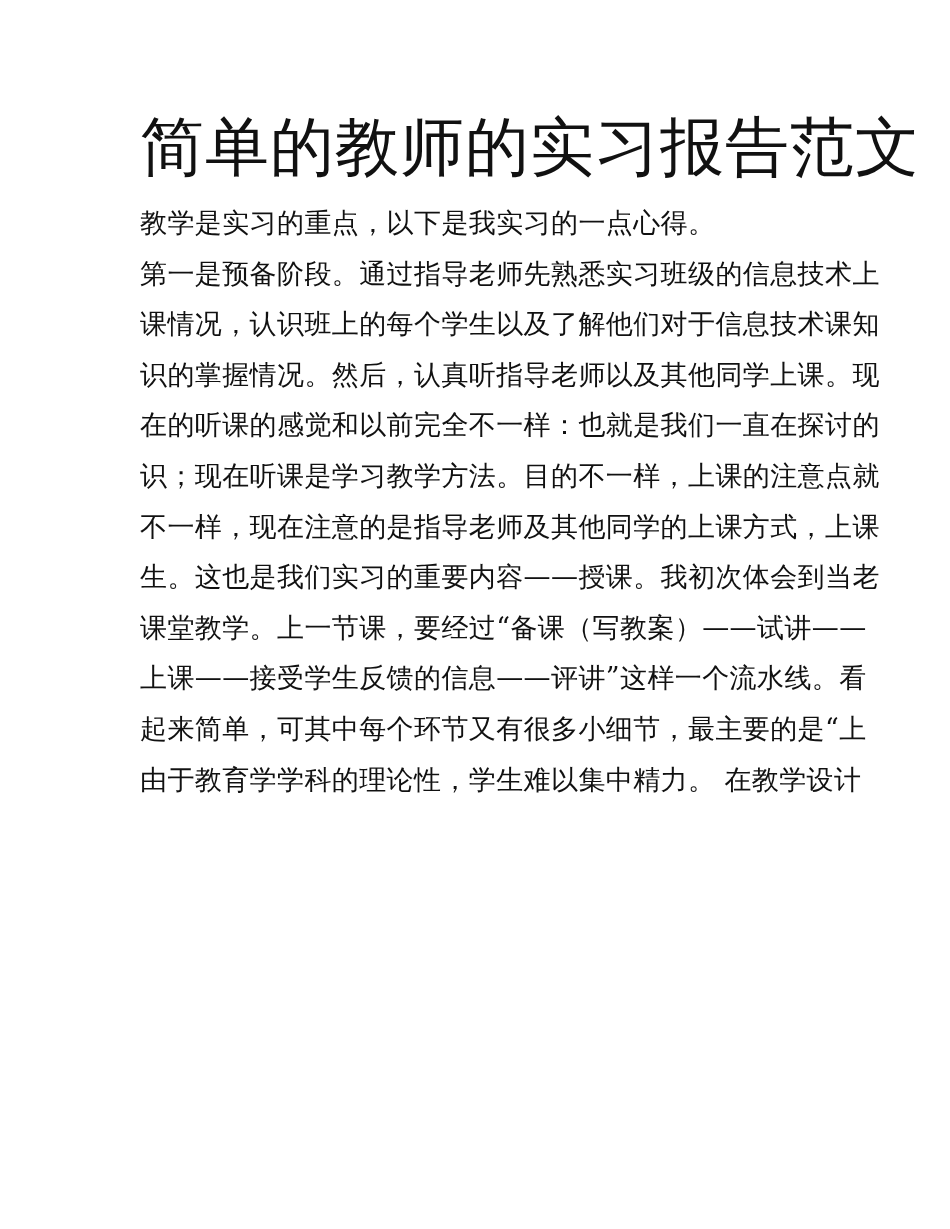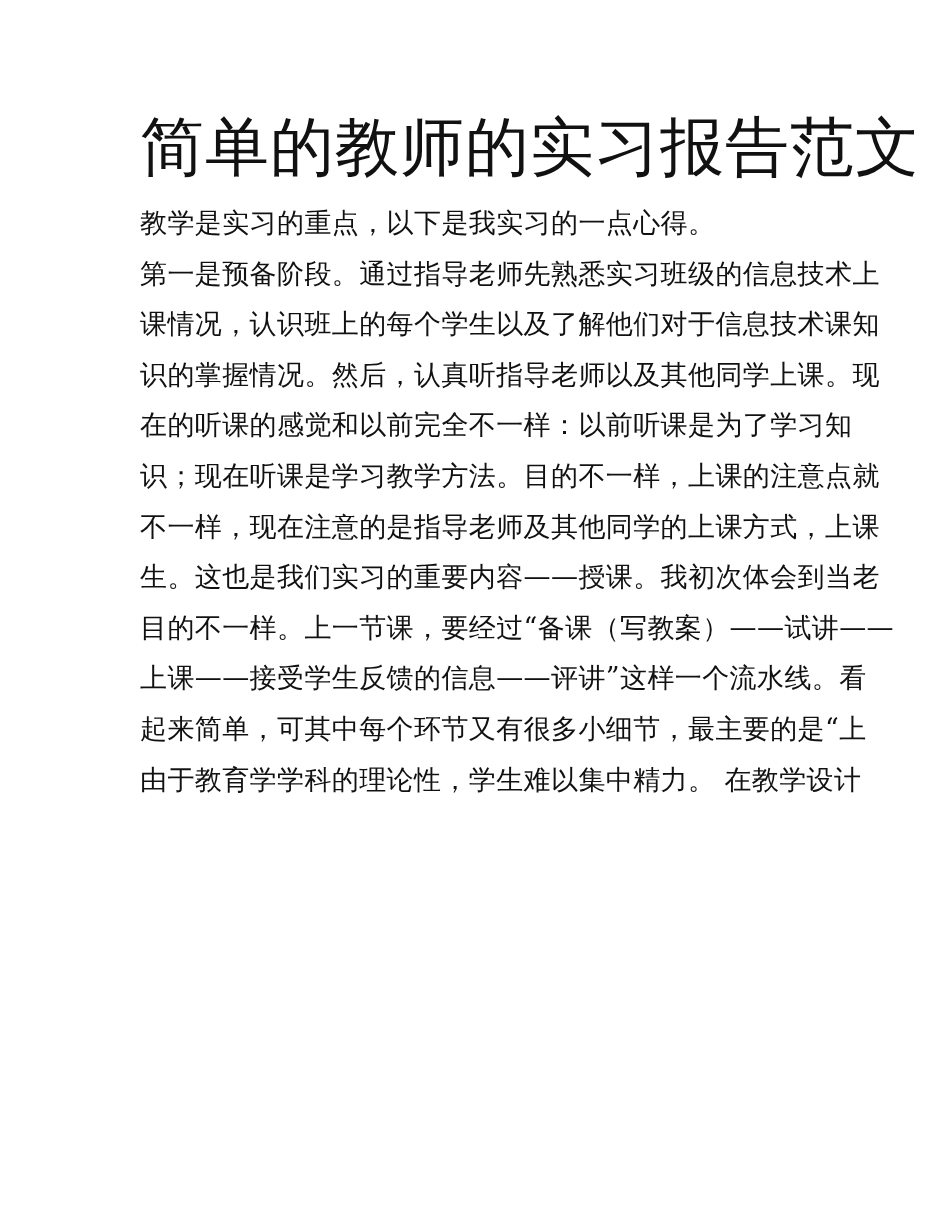--- a/index.html
+++ b/index.html
@@ -53,22 +53,22 @@
 <body>
 
 <div class="page">
   <h1 class="title">简单的教师的实习报告范文</h1>
 
   <div class="body-text">
     <span class="line">教学是实习的重点，以下是我实习的一点心得。</span>
     <span class="line">第一是预备阶段。通过指导老师先熟悉实习班级的信息技术上</span>
     <span class="line">课情况，认识班上的每个学生以及了解他们对于信息技术课知</span>
     <span class="line">识的掌握情况。然后，认真听指导老师以及其他同学上课。现</span>
-    <span class="line">在的听课的感觉和以前完全不一样：以前听课是为了学习知</span>
+    <span class="line">在的听课的感觉和以前完全不一样：也就是我们一直在探讨的</span>
     <span class="line">识；现在听课是学习教学方法。目的不一样，上课的注意点就</span>
     <span class="line">不一样，现在注意的是指导老师及其他同学的上课方式，上课</span>
     <span class="line">生。这也是我们实习的重要内容——授课。我初次体会到当老</span>
-    <span class="line">目的不一样。上一节课，要经过“备课（写教案）——试讲——</span>
+    <span class="line">课堂教学。上一节课，要经过“备课（写教案）——试讲——</span>
     <span class="line">上课——接受学生反馈的信息——评讲”这样一个流水线。看</span>
     <span class="line">起来简单，可其中每个环节又有很多小细节，最主要的是“上</span>
     <span class="line">由于教育学学科的理论性，学生难以集中精力。 在教学设计</span>
   </div>
 </div>
 
 </body></html>

